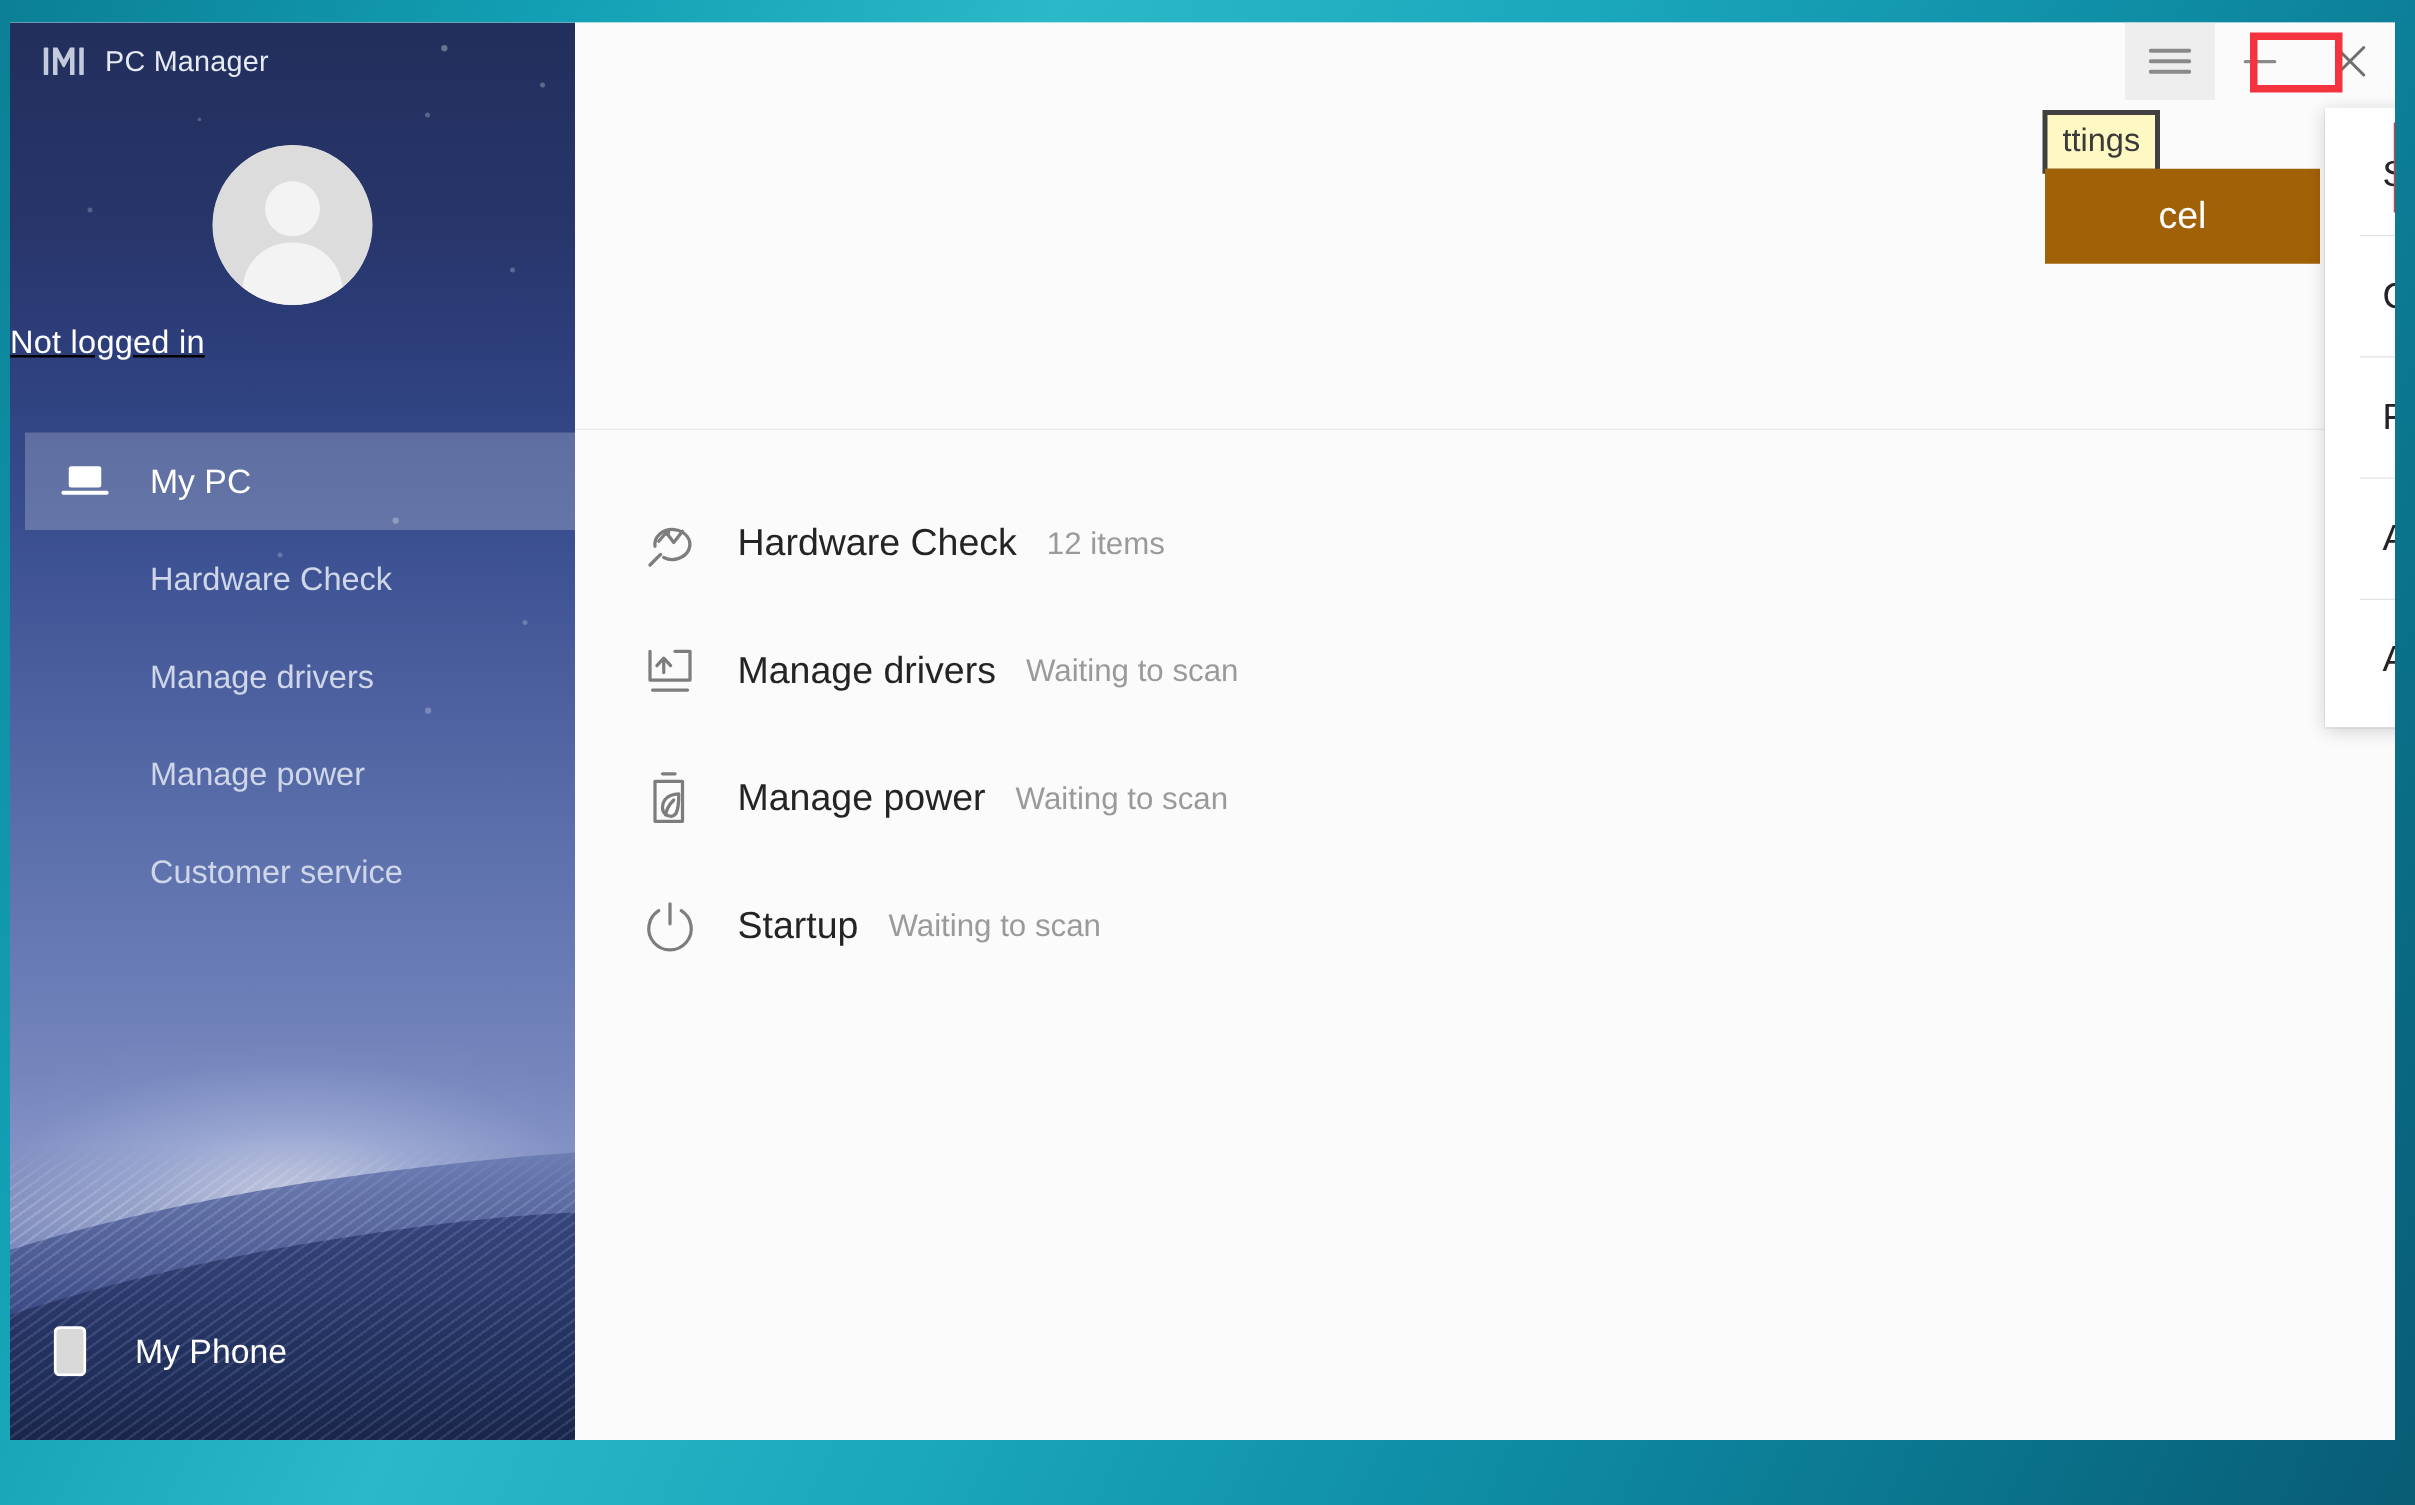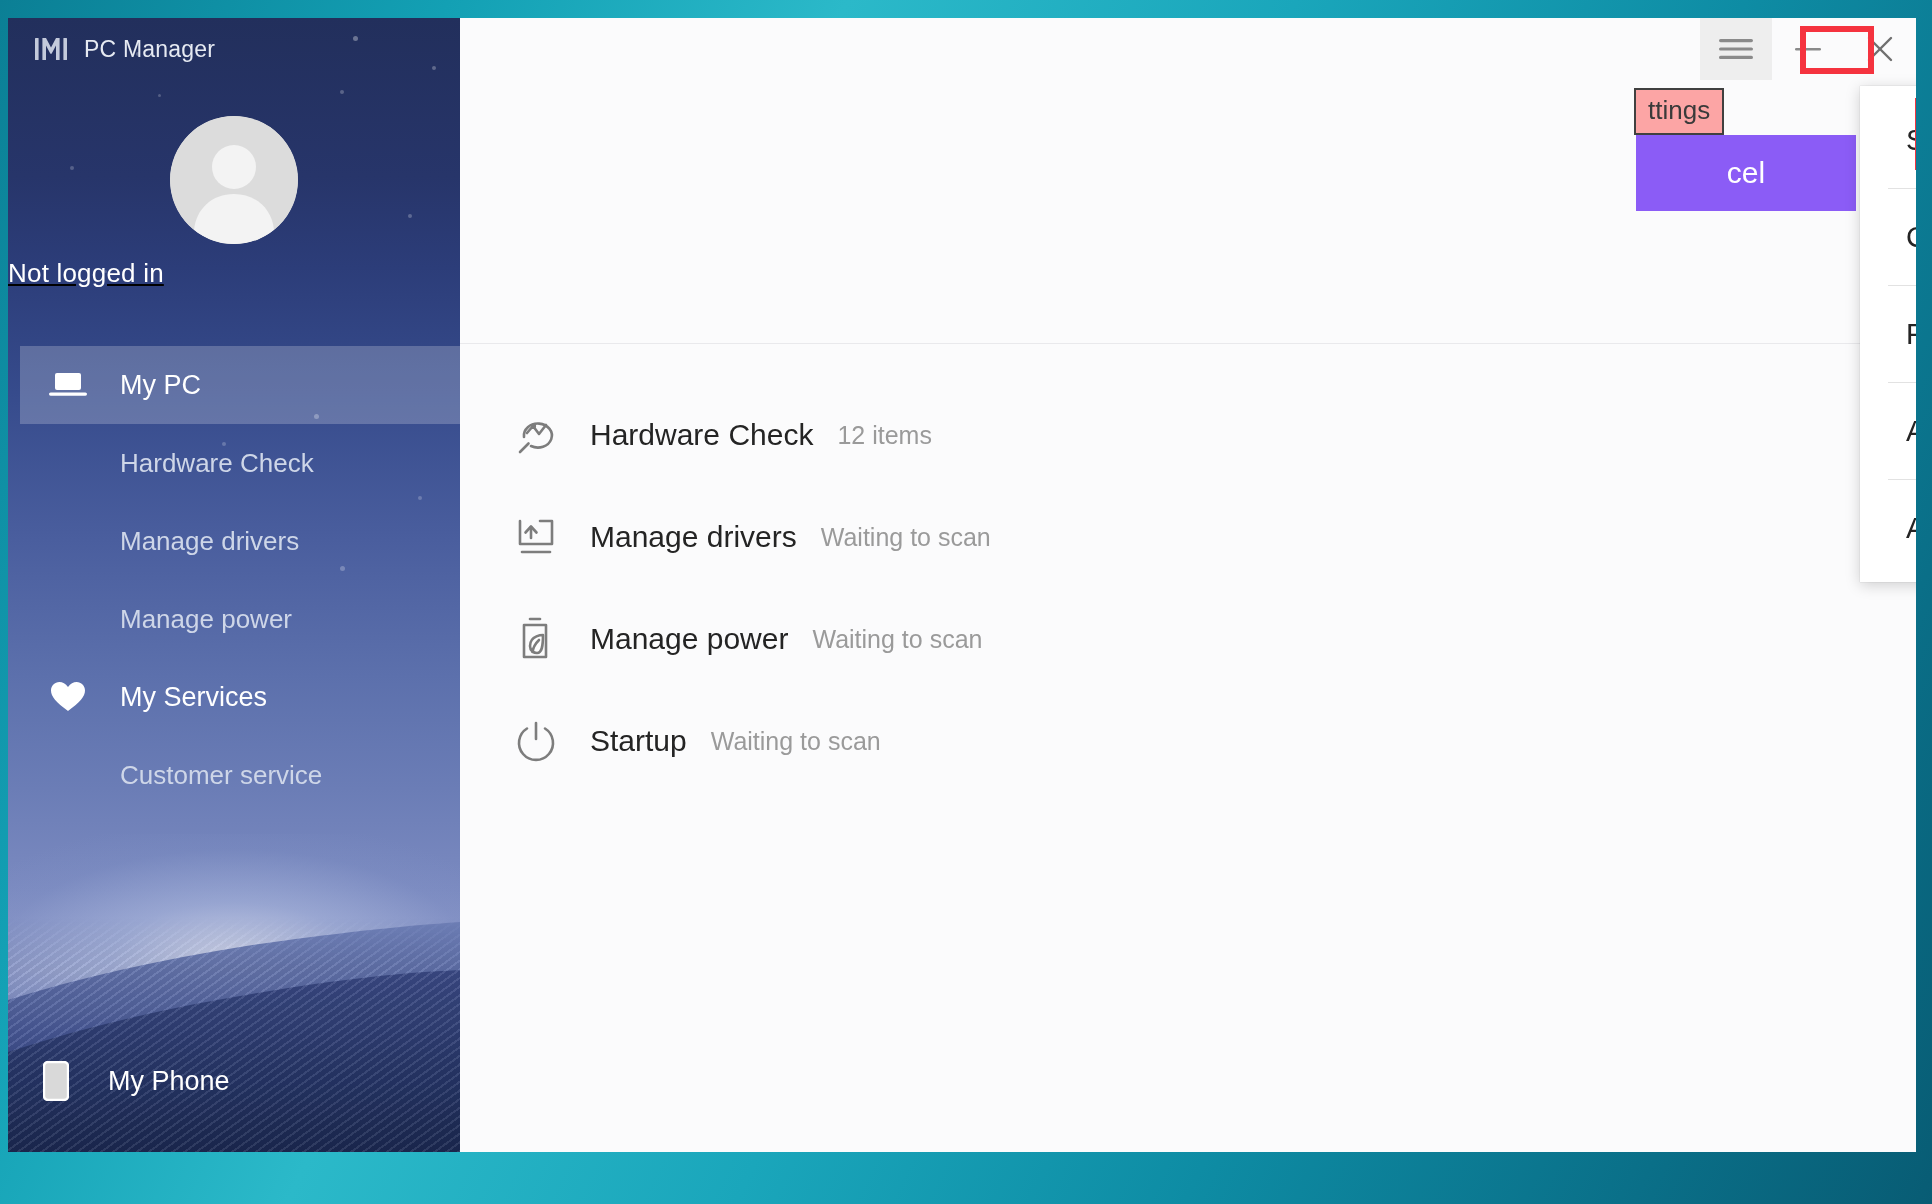--- a/index.html
+++ b/index.html
@@ -334,34 +334,34 @@
     position: absolute;
     right: 0;
     top: 62px;
     width: 430px;
     z-index: 20;
   }
   #bg-tooltip {
     position: absolute;
     left: 148px;
     top: 8px;
-    background: #fca5a5;
-    border: 2px solid #404040;
+    background: #fef9c3;
+    border: 4px solid #404040;
     padding: 5px 12px 7px 12px;
     font-size: 26px;
     color: #3a3a3a;
     white-space: nowrap;
   }
   #bg-cancel-btn {
     position: absolute;
     left: 150px;
     top: 55px;
     width: 220px;
     height: 76px;
-    background: #8b5cf6;
+    background: #a16207;
     color: #ffffff;
     font-size: 30px;
     display: flex;
     align-items: center;
     justify-content: center;
     border: none;
     cursor: default;
   }
 
   
@@ -474,28 +474,20 @@
         </div>
 
         <div class="nav-item is-sub">
           <span class="nav-label">Manage drivers</span>
         </div>
 
         <div class="nav-item is-sub">
           <span class="nav-label">Manage power</span>
         </div>
 
-        <div class="nav-item">
-          <span class="nav-icon">
-            <svg width="36" height="32" viewBox="0 0 36 32" xmlns="http://www.w3.org/2000/svg">
-              <path d="M18 30 C6 21.5 1 15.5 1 9.6 C1 4.8 4.7 1 9.4 1 C12.6 1 15.6 2.8 18 6 C20.4 2.8 23.4 1 26.6 1 C31.3 1 35 4.8 35 9.6 C35 15.5 30 21.5 18 30 Z" fill="#ffffff"></path>
-            </svg>
-          </span>
-          <span class="nav-label">My Services</span>
-        </div>
 
         <div class="nav-item is-sub">
           <span class="nav-label">Customer service</span>
         </div>
 
       </nav>
 
       <div id="nav-bottom">
         <div class="nav-item">
           <span class="nav-icon">

